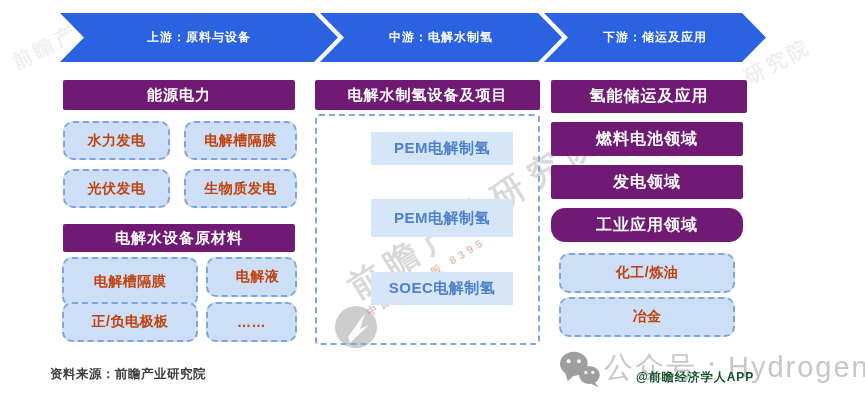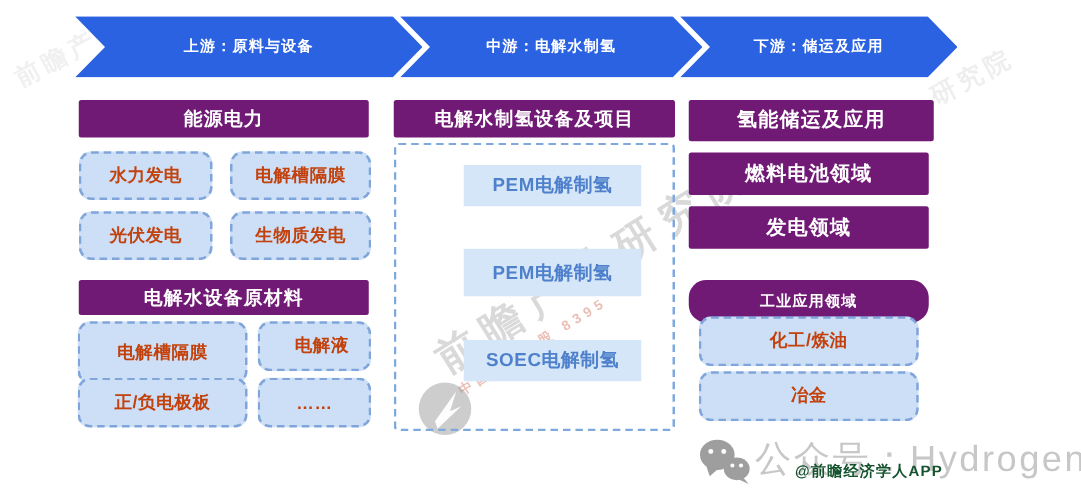--- a/index.html
+++ b/index.html
@@ -101,25 +101,26 @@
     <div class="mcontainer" style="left:315px;top:114px;width:225px;height:231px;"></div>
     <div class="mitem" style="left:371px;top:132px;width:142px;height:33px;">PEM电解制氢</div>
     <div class="mitem" style="left:371px;top:199px;width:142px;height:38px;">PEM电解制氢</div>
     <div class="mitem" style="left:371px;top:272px;width:142px;height:33px;">SOEC电解制氢</div>
   </div>
 
   <div>
     <div class="hdr" style="left:551px;top:80px;width:196px;height:33px;font-size:16px;text-align:right;">氢能储运及应用</div>
     <div class="hdr" style="left:551px;top:122px;width:192px;height:34px;font-size:16px;">燃料电池领域</div>
     <div class="hdr" style="left:551px;top:165px;width:192px;height:34px;font-size:16px;">发电领域</div>
-    <div class="hdr" style="left:551px;top:224px;width:192px;height:34px;font-size:12px;border-radius:14px;">工业应用领域</div>
+    <div class="hdr" style="left:551px;top:208px;width:192px;height:34px;font-size:16px;border-radius:14px;">工业应用领域</div>
     <div class="dbox" style="left:559px;top:253px;width:176px;height:40px;">化工/炼油</div>
     <div class="dbox" style="left:559px;top:297px;width:176px;height:40px;">冶金</div>
   </div>
 
+  <div class="source">资料来源：前瞻产业研究院</div>
 
   <div class="wechat-row">
     <div class="wechat-icon">
       <svg viewBox="0 0 52 44" width="46" height="38">
         <ellipse cx="20" cy="16" rx="16" ry="14" fill="#9e9e9e"></ellipse>
         <polygon points="10,27 13,36 21,29" fill="#9e9e9e"></polygon>
         <circle cx="14" cy="13" r="2.3" fill="#ffffff"></circle>
         <circle cx="26" cy="13" r="2.3" fill="#ffffff"></circle>
         <ellipse cx="38" cy="29" rx="12" ry="10.5" fill="#9e9e9e"></ellipse>
         <polygon points="44,37 49,43 40,39" fill="#9e9e9e"></polygon>

